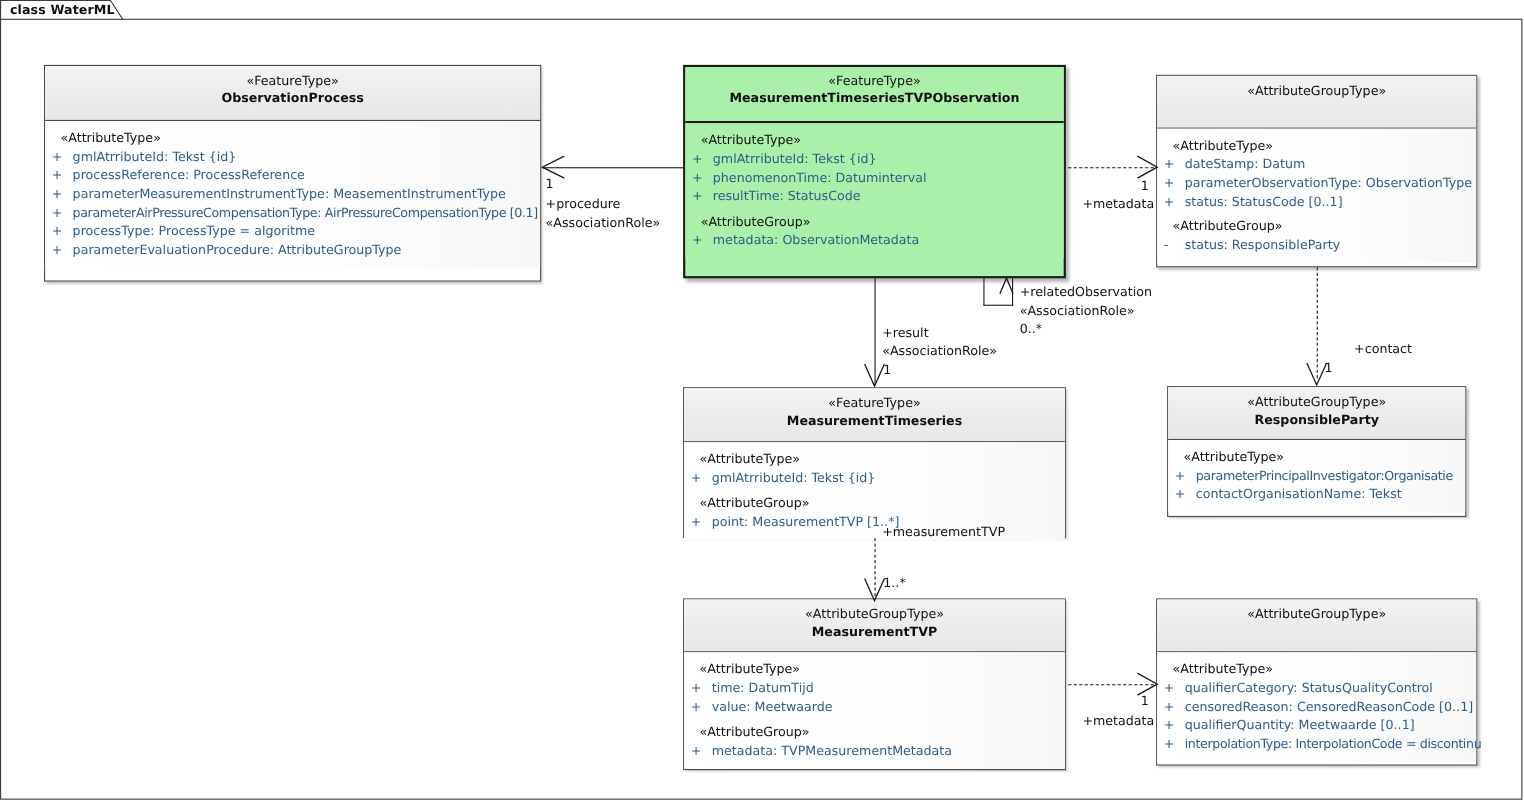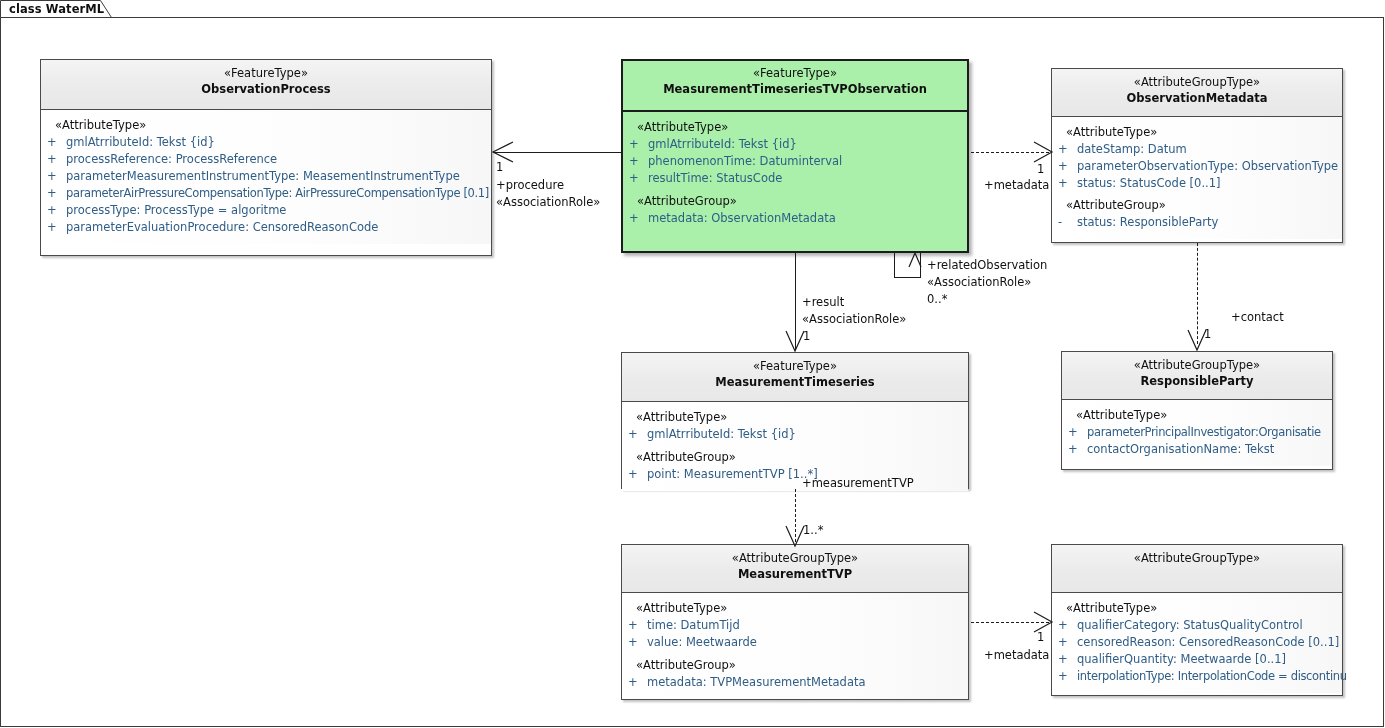--- a/index.html
+++ b/index.html
@@ -197,21 +197,21 @@
       <div class="attr tight">
           <span class="vis">+</span>
           <span class="txt">parameterAirPressureCompensationType: AirPressureCompensationType [0.1]</span>
         </div>
       <div class="attr">
           <span class="vis">+</span>
           <span class="txt">processType: ProcessType = algoritme</span>
         </div>
       <div class="attr">
           <span class="vis">+</span>
-          <span class="txt">parameterEvaluationProcedure: CensoredReasonCode</span>
+          <span class="txt">parameterEvaluationProcedure: AttributeGroupType</span>
         </div>
     </div>
   </div>
 
   <div class="uml green" style="left:621px; top:59px; width:348px; height:194px;">
     <div class="hdr" style="height:51px;">
       <div class="stereo">«FeatureType»</div>
       <div class="cname">MeasurementTimeseriesTVPObservation</div>
     </div>
     <div class="body">
@@ -232,21 +232,20 @@
       <div class="attr">
           <span class="vis">+</span>
           <span class="txt">metadata: ObservationMetadata</span>
         </div>
     </div>
   </div>
 
   <div class="uml" style="left:1051px; top:68px; width:292px; height:175px;">
     <div class="hdr" style="height:48px;">
       <div class="stereo">«AttributeGroupType»</div>
-      <div class="cname">ObservationMetadata</div>
     </div>
     <div class="body">
       <div class="grp">«AttributeType»</div>
       <div class="attr">
           <span class="vis">+</span>
           <span class="txt">dateStamp: Datum</span>
         </div>
       <div class="attr">
           <span class="vis">+</span>
           <span class="txt">parameterObservationType: ObservationType</span>

